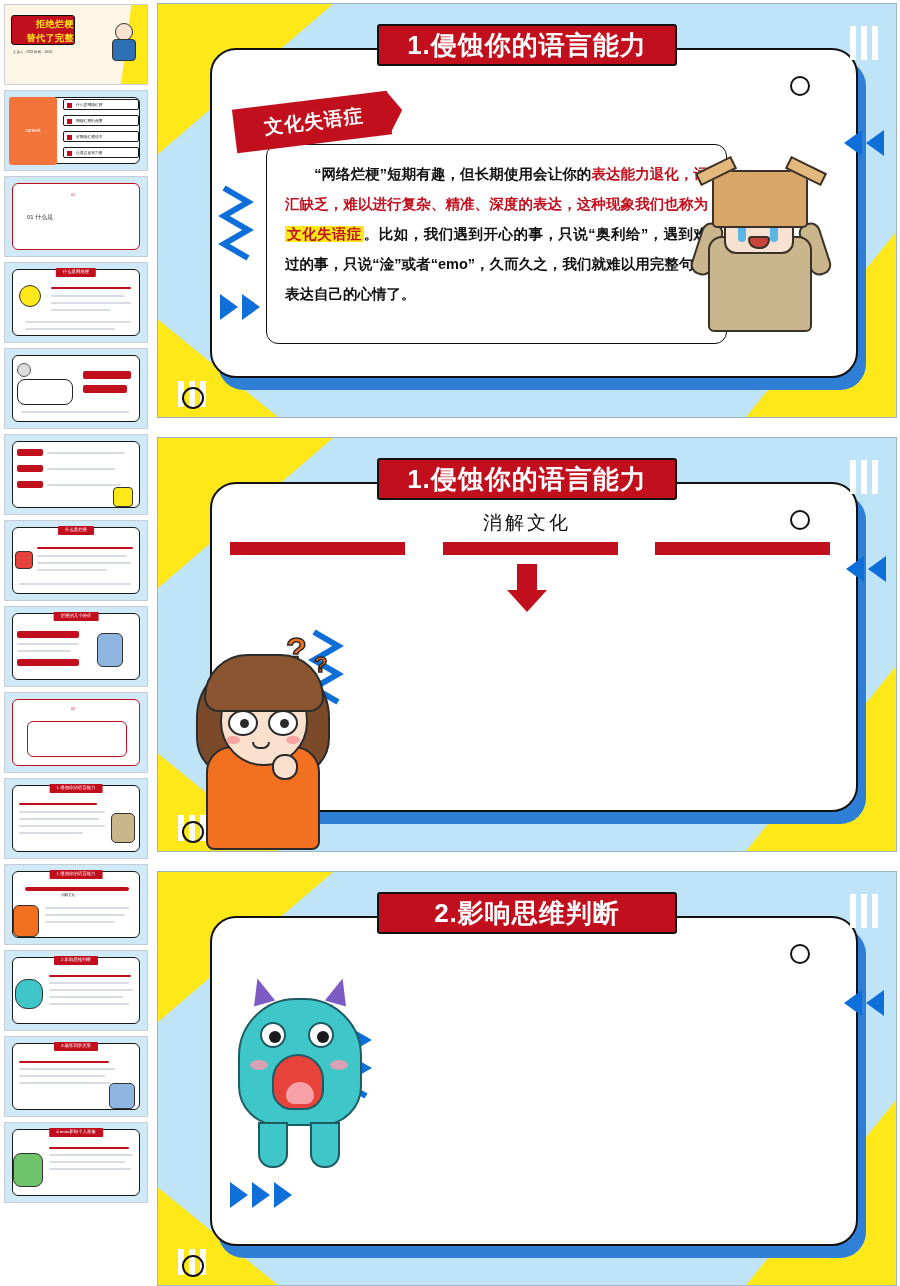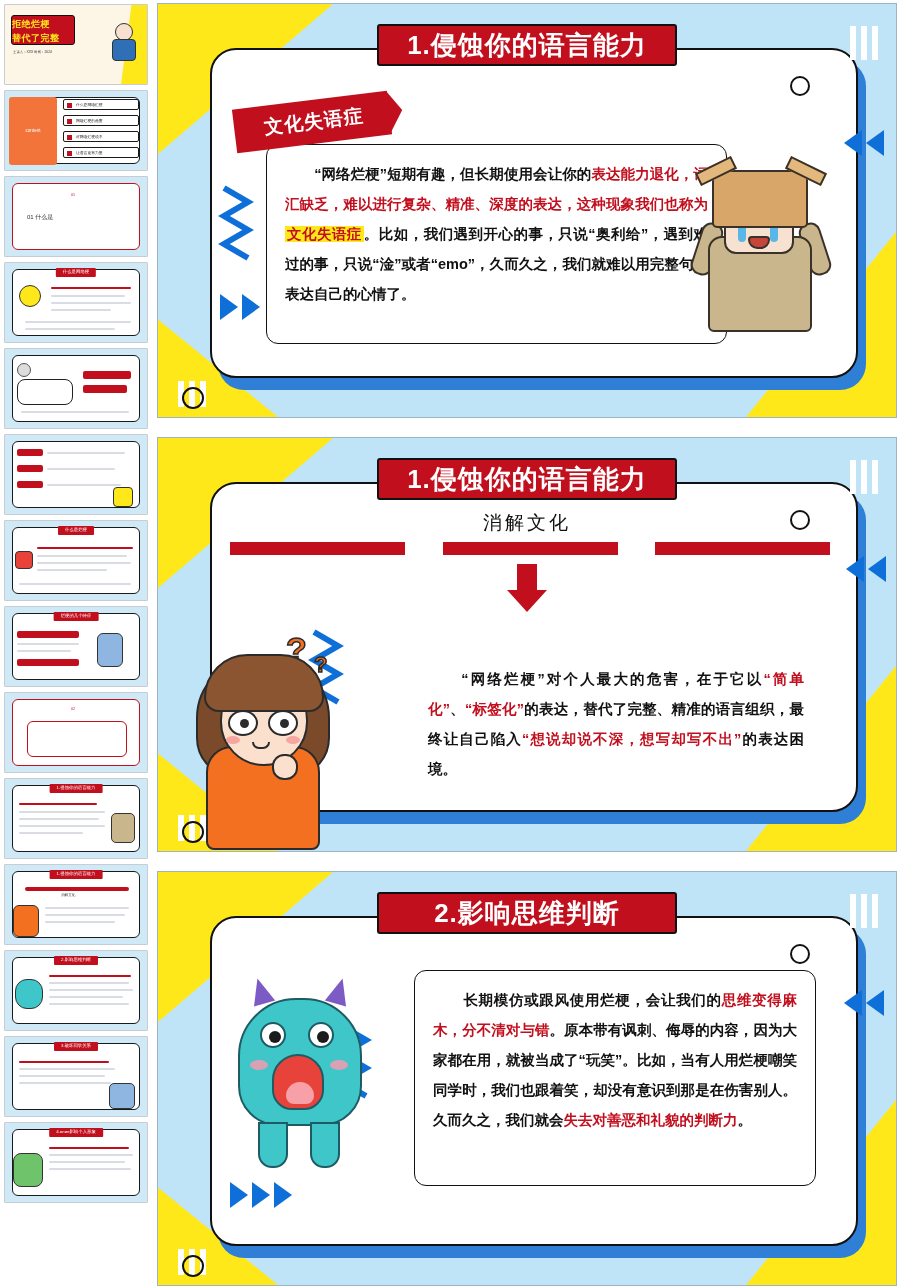--- a/index.html
+++ b/index.html
@@ -89,21 +89,21 @@
   .cover-title {
     position: absolute; left: 6px; top: 10px;
     width: 64px; height: 30px;
     background: #c20f1e;
     border: 1px solid #111;
     border-radius: 3px;
     color: #ffe81a;
     font-size: 9px;
     font-weight: bold;
     line-height: 14px;
-    text-align: left;
+    text-align: right;
     padding-top: 1px;
     letter-spacing: 0.5px;
   }
   .cover-sub {
     position: absolute; left: 8px; top: 45px;
     font-size: 3.4px; color:#333;
   }
   .cover-person {
     position:absolute; right: 6px; top: 12px;
     width: 34px; height: 46px;
@@ -765,23 +765,20 @@
 
     <svg class="zig" style="left:150px;top:190px;" width="46" height="90" viewBox="0 0 46 90">
       <polyline points="6,4 30,18 6,32 30,46 6,60 30,74" fill="none" stroke="#0f6fd8" stroke-width="6"></polyline>
     </svg>
 
     <div class="arrows" style="right:10px;top:118px;">
         <i></i>
         <i></i>
       </div>
 
-    <div class="tx-box" style="left:252px;top:212px;width:412px;height:116px;border:none;">
-      <span>　　“网络烂梗”对个人最大的危害，在于它以</span><span class="r">“简单化”</span><span>、</span><span class="r">“标签化”</span><span>的表达，替代了完整、精准的语言组织，最终让自己陷入</span><span class="r">“想说却说不深，想写却写不出”</span><span>的表达困境。</span>
-    </div>
 
     <div class="illus girl" style="left:22px;top:192px;">
       <div class="q-mark" style="left:106px;top:0px;">?</div>
       <div class="q-mark" style="left:134px;top:22px;font-size:22px;">?</div>
       <div class="girl-hair-back"></div>
       <div class="girl-body"></div>
       <div class="girl-face"></div>
       <div class="girl-hair-top"></div>
       <div class="girl-glass" style="left:48px;top:80px;"></div>
       <div class="girl-glass" style="left:88px;top:80px;"></div>
@@ -824,23 +821,20 @@
     <div class="arrows" style="right:12px;top:118px;">
         <i></i>
         <i></i>
       </div>
     <div class="arrows left-dir" style="left:72px;top:310px;">
         <i></i>
         <i></i>
         <i></i>
       </div>
 
-    <div class="tx-box" style="left:256px;top:98px;width:402px;height:216px;">
-      <span>　　长期模仿或跟风使用烂梗，会让我们的</span><span class="r">思维变得麻木，分不清对与错</span><span>。原本带有讽刺、侮辱的内容，因为大家都在用，就被当成了“玩笑”。比如，当有人用烂梗嘲笑同学时，我们也跟着笑，却没有意识到那是在伤害别人。久而久之，我们就会</span><span class="r">失去对善恶和礼貌的判断力</span><span>。</span>
-    </div>
 
     <div class="illus monster" style="left:58px;top:92px;">
       <div class="mo-horn" style="left:34px;top:14px;transform:rotate(-16deg);"></div>
       <div class="mo-horn" style="right:34px;top:14px;transform:rotate(16deg);"></div>
       <div class="mo-body"></div>
       <div class="mo-eye" style="left:44px;top:58px;">
           <i></i>
         </div>
       <div class="mo-eye" style="left:92px;top:58px;">
           <i></i>

